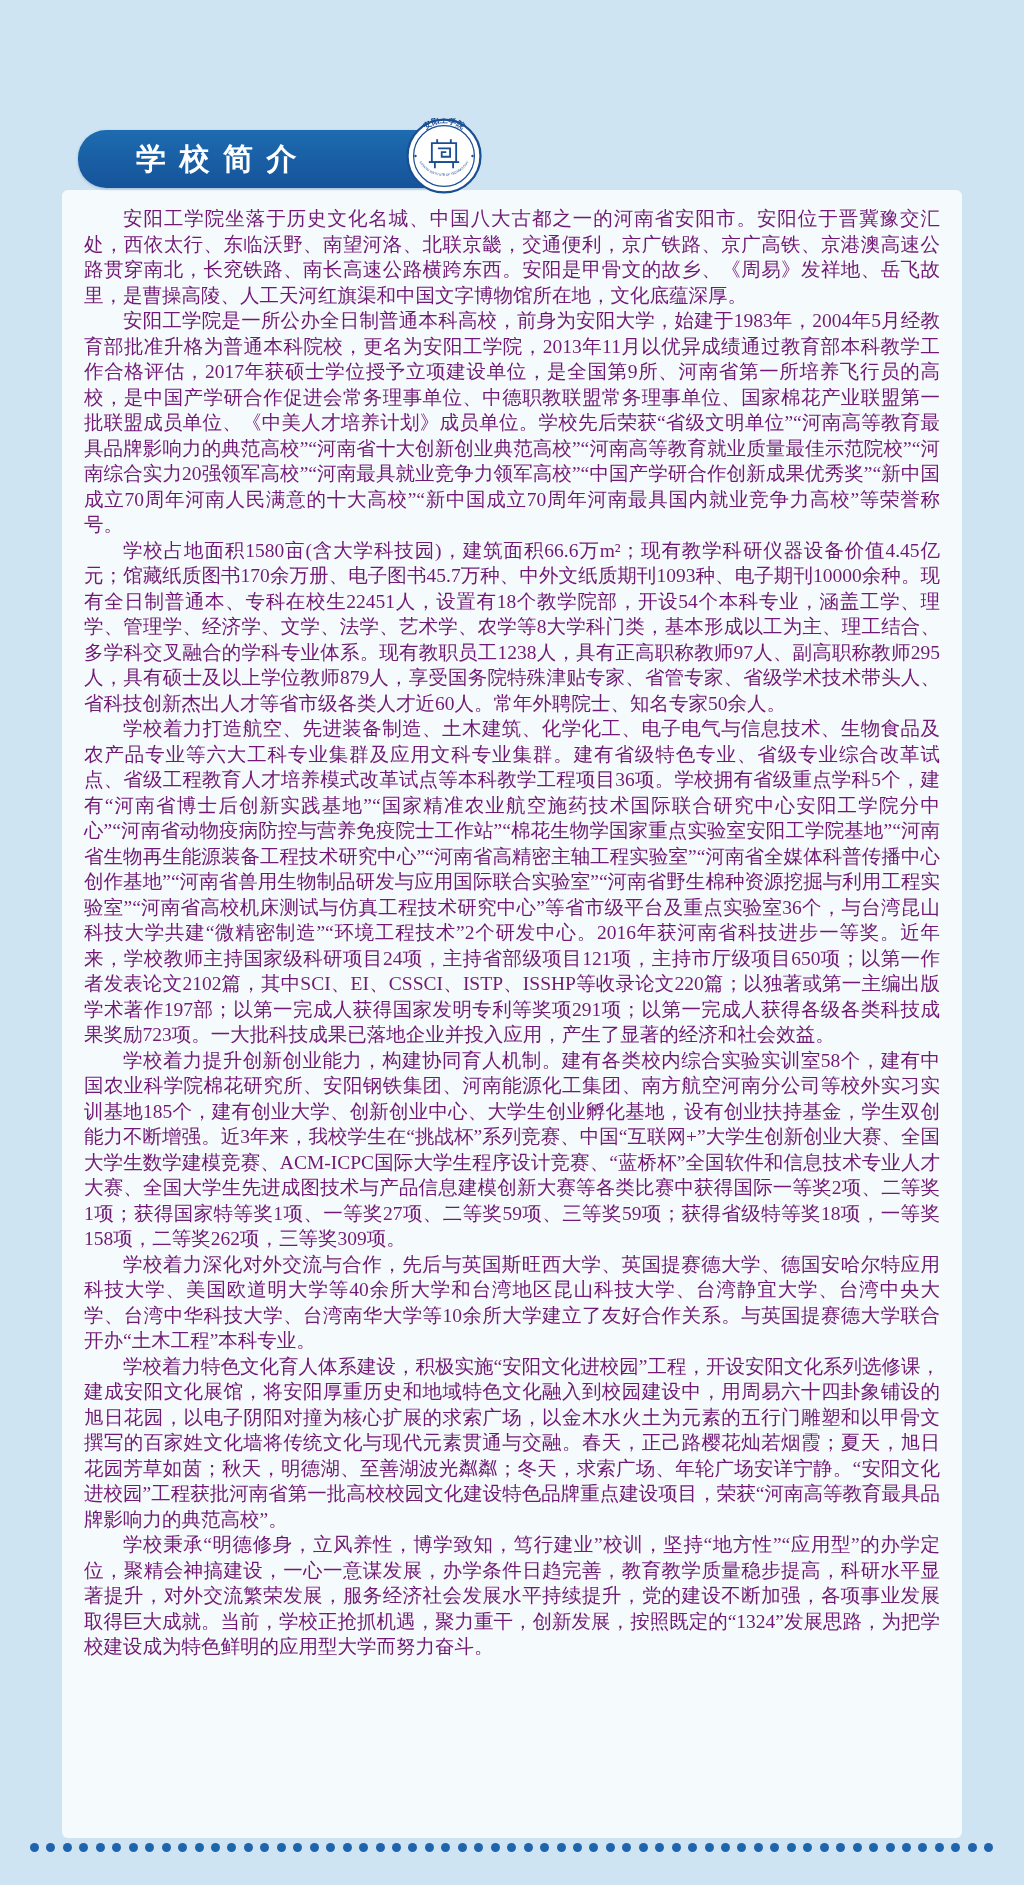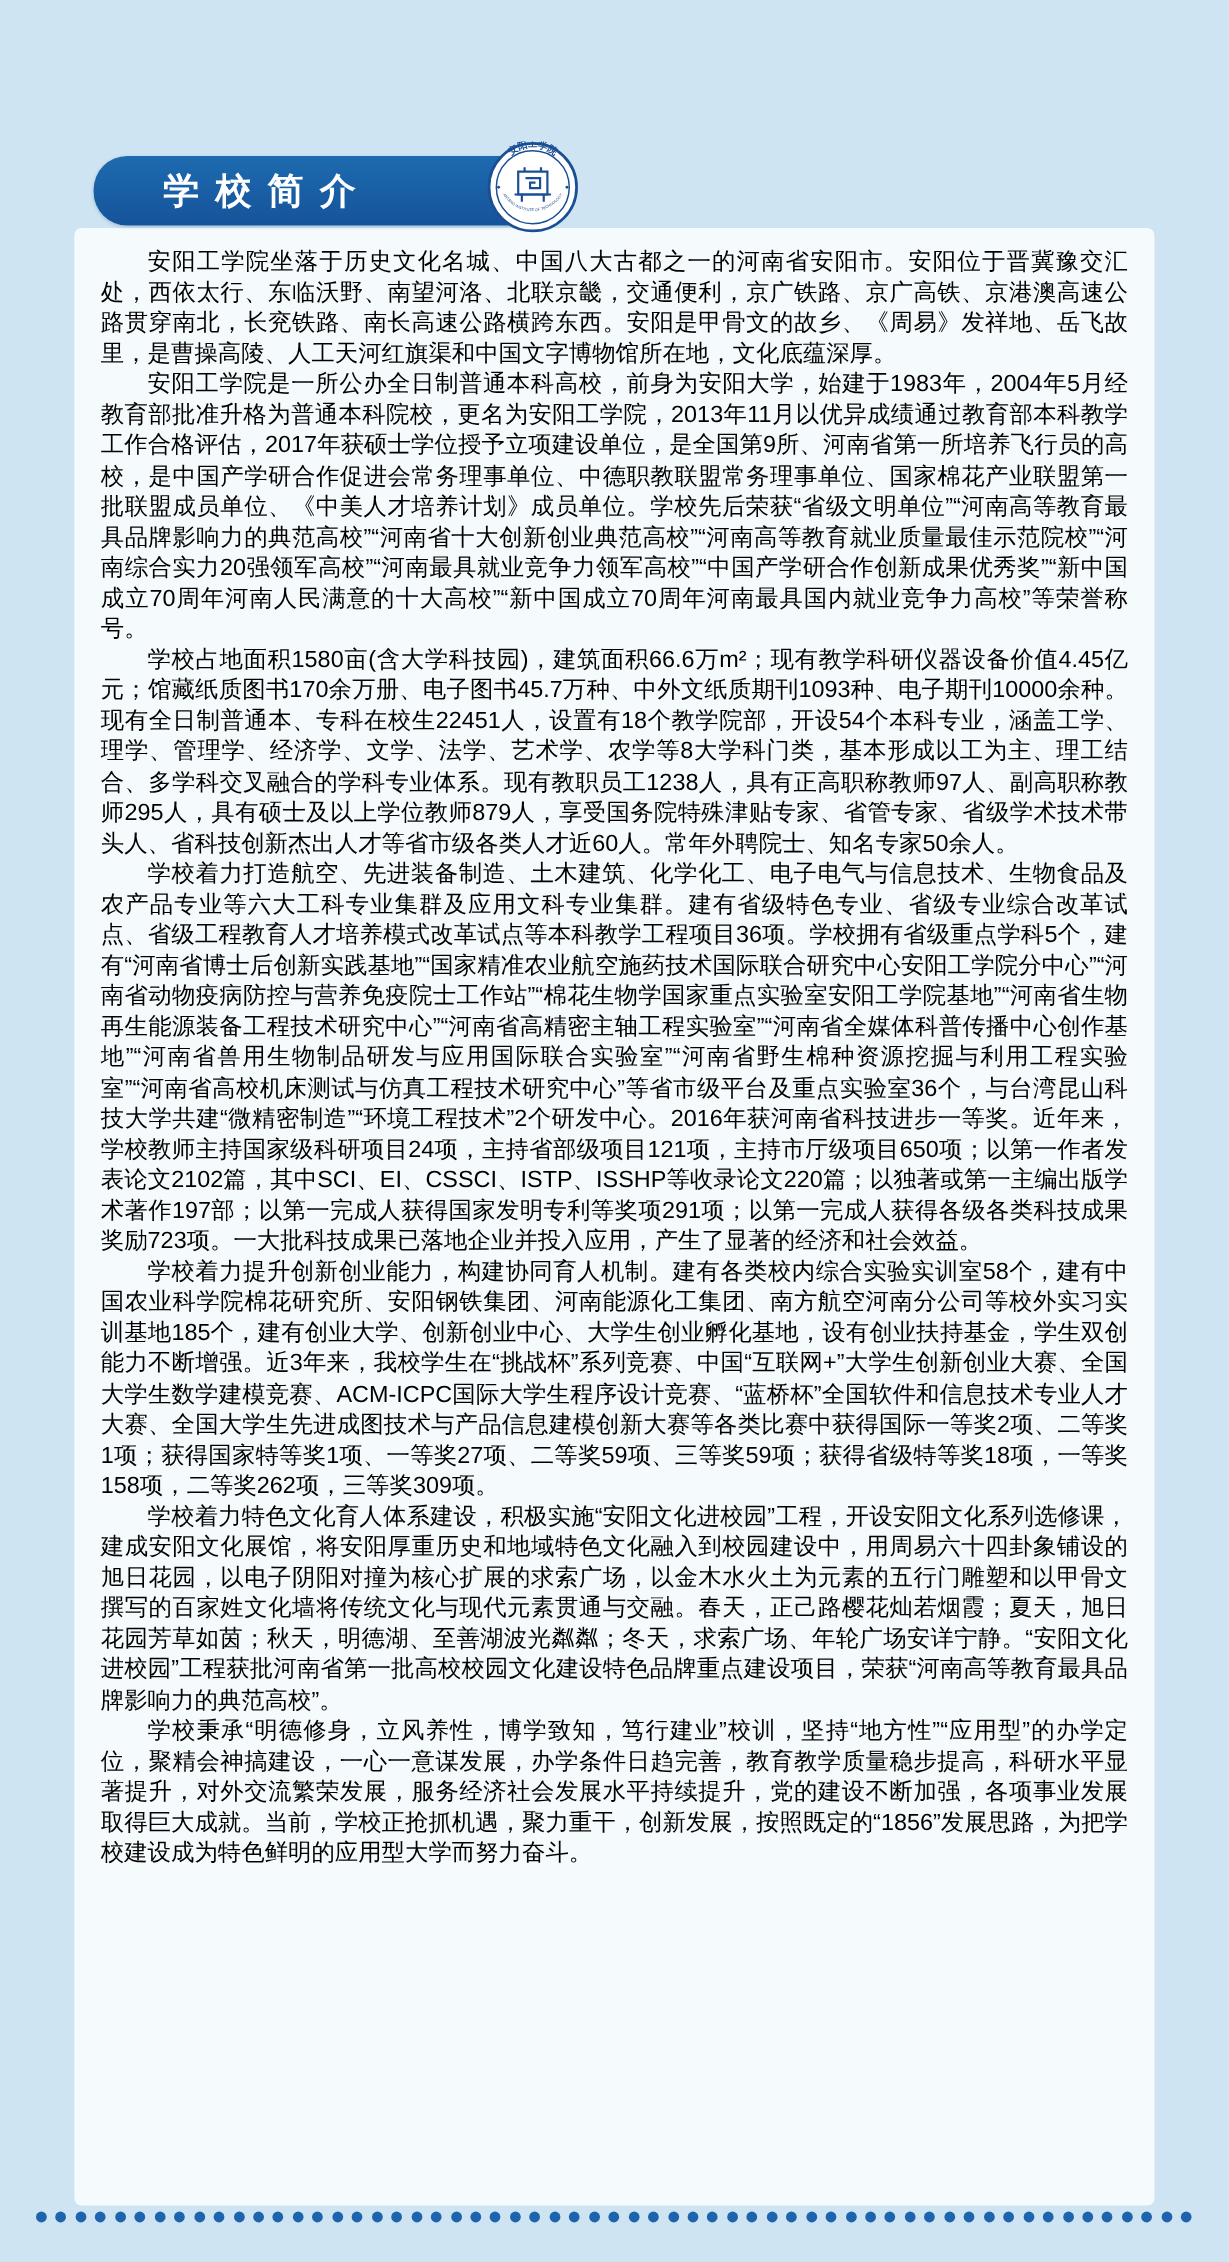--- a/index.html
+++ b/index.html
@@ -20,22 +20,23 @@
   }
   .banner-title{
     color:#ffffff;font-size:30px;font-weight:bold;
     letter-spacing:0.45em;padding-left:58px;white-space:nowrap;text-align:center;
   }
   .logo{
     position:absolute;left:406px;top:118px;width:76px;height:76px;z-index:3;
   }
   .article{
     padding:16px 22px 10px 22px;
-    font-size:19.5px;line-height:25.5px;color:#000000;
+    font-size:19.5px;line-height:25.5px;color:#701a75;
     text-align:justify;
+    font-family:Liberation Serif, serif;
   }
   .article p{margin:0;text-indent:2em;}
   .dots{
     position:absolute;left:30px;top:1842px;width:964px;height:10px;
     display:flex;justify-content:space-between;align-items:center;
   }
   .dots span{
     width:9px;height:9px;border-radius:50%;
     background:#1e64ad;flex:0 0 auto;
   }
@@ -75,22 +76,23 @@
     </svg>
   </div>
 
   <div class="card">
     <div class="article">
       <p>安阳工学院坐落于历史文化名城、中国八大古都之一的河南省安阳市。安阳位于晋冀豫交汇处，西依太行、东临沃野、南望河洛、北联京畿，交通便利，京广铁路、京广高铁、京港澳高速公路贯穿南北，长兖铁路、南长高速公路横跨东西。安阳是甲骨文的故乡、《周易》发祥地、岳飞故里，是曹操高陵、人工天河红旗渠和中国文字博物馆所在地，文化底蕴深厚。</p>
       <p>安阳工学院是一所公办全日制普通本科高校，前身为安阳大学，始建于1983年，2004年5月经教育部批准升格为普通本科院校，更名为安阳工学院，2013年11月以优异成绩通过教育部本科教学工作合格评估，2017年获硕士学位授予立项建设单位，是全国第9所、河南省第一所培养飞行员的高校，是中国产学研合作促进会常务理事单位、中德职教联盟常务理事单位、国家棉花产业联盟第一批联盟成员单位、《中美人才培养计划》成员单位。学校先后荣获“省级文明单位”“河南高等教育最具品牌影响力的典范高校”“河南省十大创新创业典范高校”“河南高等教育就业质量最佳示范院校”“河南综合实力20强领军高校”“河南最具就业竞争力领军高校”“中国产学研合作创新成果优秀奖”“新中国成立70周年河南人民满意的十大高校”“新中国成立70周年河南最具国内就业竞争力高校”等荣誉称号。</p>
       <p>学校占地面积1580亩(含大学科技园)，建筑面积66.6万m²；现有教学科研仪器设备价值4.45亿元；馆藏纸质图书170余万册、电子图书45.7万种、中外文纸质期刊1093种、电子期刊10000余种。现有全日制普通本、专科在校生22451人，设置有18个教学院部，开设54个本科专业，涵盖工学、理学、管理学、经济学、文学、法学、艺术学、农学等8大学科门类，基本形成以工为主、理工结合、多学科交叉融合的学科专业体系。现有教职员工1238人，具有正高职称教师97人、副高职称教师295人，具有硕士及以上学位教师879人，享受国务院特殊津贴专家、省管专家、省级学术技术带头人、省科技创新杰出人才等省市级各类人才近60人。常年外聘院士、知名专家50余人。</p>
       <p>学校着力打造航空、先进装备制造、土木建筑、化学化工、电子电气与信息技术、生物食品及农产品专业等六大工科专业集群及应用文科专业集群。建有省级特色专业、省级专业综合改革试点、省级工程教育人才培养模式改革试点等本科教学工程项目36项。学校拥有省级重点学科5个，建有“河南省博士后创新实践基地”“国家精准农业航空施药技术国际联合研究中心安阳工学院分中心”“河南省动物疫病防控与营养免疫院士工作站”“棉花生物学国家重点实验室安阳工学院基地”“河南省生物再生能源装备工程技术研究中心”“河南省高精密主轴工程实验室”“河南省全媒体科普传播中心创作基地”“河南省兽用生物制品研发与应用国际联合实验室”“河南省野生棉种资源挖掘与利用工程实验室”“河南省高校机床测试与仿真工程技术研究中心”等省市级平台及重点实验室36个，与台湾昆山科技大学共建“微精密制造”“环境工程技术”2个研发中心。2016年获河南省科技进步一等奖。近年来，学校教师主持国家级科研项目24项，主持省部级项目121项，主持市厅级项目650项；以第一作者发表论文2102篇，其中SCI、EI、CSSCI、ISTP、ISSHP等收录论文220篇；以独著或第一主编出版学术著作197部；以第一完成人获得国家发明专利等奖项291项；以第一完成人获得各级各类科技成果奖励723项。一大批科技成果已落地企业并投入应用，产生了显著的经济和社会效益。</p>
       <p>学校着力提升创新创业能力，构建协同育人机制。建有各类校内综合实验实训室58个，建有中国农业科学院棉花研究所、安阳钢铁集团、河南能源化工集团、南方航空河南分公司等校外实习实训基地185个，建有创业大学、创新创业中心、大学生创业孵化基地，设有创业扶持基金，学生双创能力不断增强。近3年来，我校学生在“挑战杯”系列竞赛、中国“互联网+”大学生创新创业大赛、全国大学生数学建模竞赛、ACM-ICPC国际大学生程序设计竞赛、“蓝桥杯”全国软件和信息技术专业人才大赛、全国大学生先进成图技术与产品信息建模创新大赛等各类比赛中获得国际一等奖2项、二等奖1项；获得国家特等奖1项、一等奖27项、二等奖59项、三等奖59项；获得省级特等奖18项，一等奖158项，二等奖262项，三等奖309项。</p>
+      <p>学校着力深化对外交流与合作，先后与英国斯旺西大学、英国提赛德大学、德国安哈尔特应用科技大学、美国欧道明大学等40余所大学和台湾地区昆山科技大学、台湾静宜大学、台湾中央大学、台湾中华科技大学、台湾南华大学等10余所大学建立了友好合作关系。与英国提赛德大学联合开办“土木工程”本科专业。</p>
       <p>学校着力特色文化育人体系建设，积极实施“安阳文化进校园”工程，开设安阳文化系列选修课，建成安阳文化展馆，将安阳厚重历史和地域特色文化融入到校园建设中，用周易六十四卦象铺设的旭日花园，以电子阴阳对撞为核心扩展的求索广场，以金木水火土为元素的五行门雕塑和以甲骨文撰写的百家姓文化墙将传统文化与现代元素贯通与交融。春天，正己路樱花灿若烟霞；夏天，旭日花园芳草如茵；秋天，明德湖、至善湖波光粼粼；冬天，求索广场、年轮广场安详宁静。“安阳文化进校园”工程获批河南省第一批高校校园文化建设特色品牌重点建设项目，荣获“河南高等教育最具品牌影响力的典范高校”。</p>
-      <p>学校秉承“明德修身，立风养性，博学致知，笃行建业”校训，坚持“地方性”“应用型”的办学定位，聚精会神搞建设，一心一意谋发展，办学条件日趋完善，教育教学质量稳步提高，科研水平显著提升，对外交流繁荣发展，服务经济社会发展水平持续提升，党的建设不断加强，各项事业发展取得巨大成就。当前，学校正抢抓机遇，聚力重干，创新发展，按照既定的“1856”发展思路，为把学校建设成为特色鲜明的应用型大学而努力奋斗。</p>
+      <p>学校秉承“明德修身，立风养性，博学致知，笃行建业”校训，坚持“地方性”“应用型”的办学定位，聚精会神搞建设，一心一意谋发展，办学条件日趋完善，教育教学质量稳步提高，科研水平显著提升，对外交流繁荣发展，服务经济社会发展水平持续提升，党的建设不断加强，各项事业发展取得巨大成就。当前，学校正抢抓机遇，聚力重干，创新发展，按照既定的“1324”发展思路，为把学校建设成为特色鲜明的应用型大学而努力奋斗。</p>
     </div>
   </div>
 
   <div class="dots" id="dots">
       <span></span>
       <span></span>
       <span></span>
       <span></span>
       <span></span>
       <span></span>

